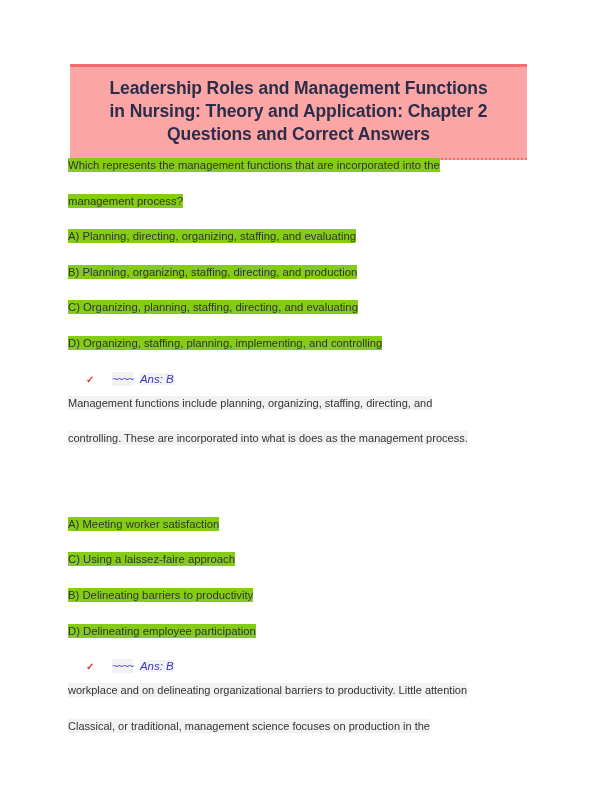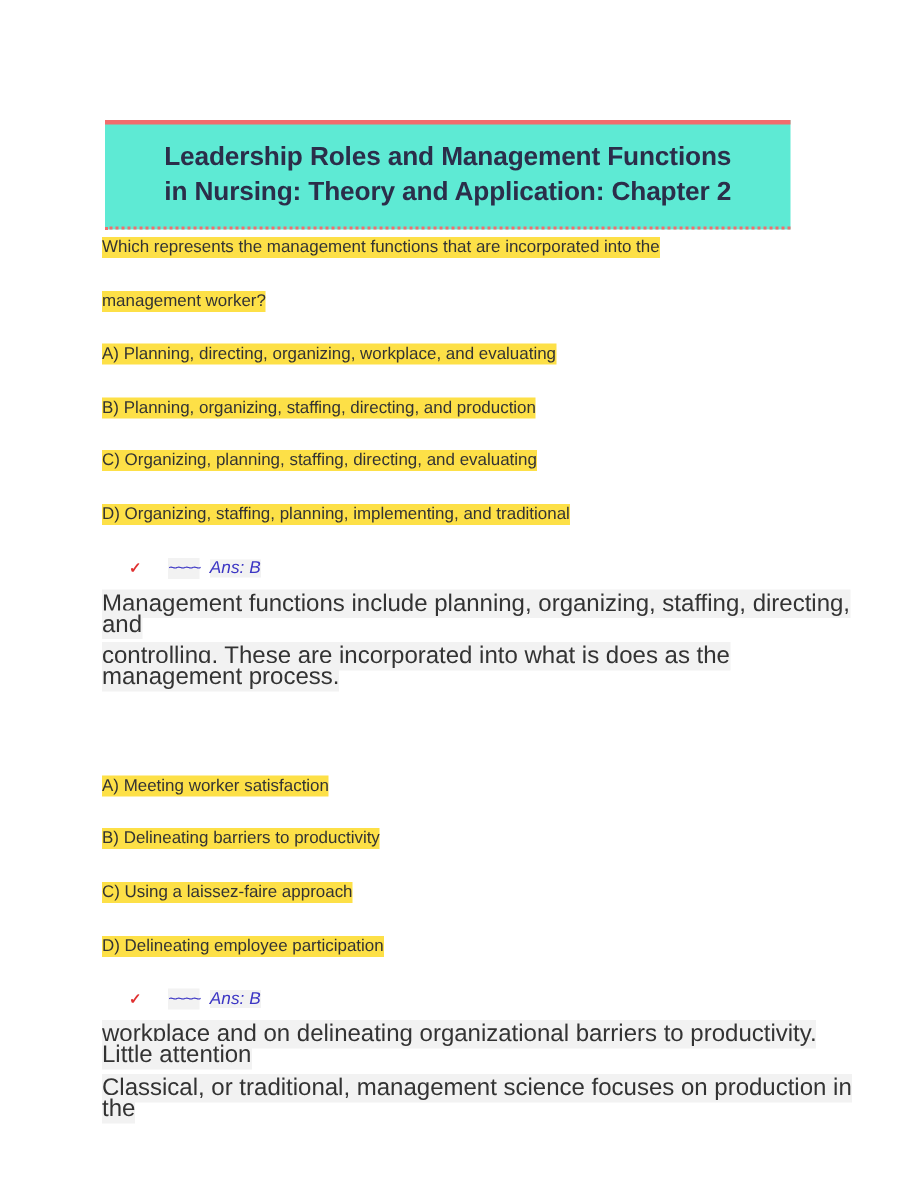--- a/index.html
+++ b/index.html
@@ -24,25 +24,24 @@
     background: #ffffff;
   }
 
   
   .doc-header {
     position: absolute;
     left: 70px;
     top: 64px;
     width: 457px;
     box-sizing: border-box;
-    background: #5eead4;
+    background: #fca5a5;
     border-top: 3px solid #f26d6d;
     border-bottom: 2px dotted #f26d6d;
     padding: 10px 4px 12px 4px;
-    margin-top: 16px;
   }
   .doc-title {
     margin: 0;
     text-align: center;
     font-family: "Liberation Sans", sans-serif;
     font-weight: bold;
     font-size: 17.5px;
     line-height: 23px;
     color: #2b2e4a;
     letter-spacing: -0.1px;
@@ -57,21 +56,21 @@
   }
 
   .para {
     margin: 0 0 0 0;
     height: 35.6px;
     font-size: 11.3px;
     line-height: 14px;
     color: #3a3a3a;
   }
   .para > span.txt {
-    background: #fde047;
+    background: #84cc16;
     color: #333333;
     padding: 1px 0;
     box-decoration-break: clone;
     -webkit-box-decoration-break: clone;
   }
 
   
   .answer-line {
     height: 24px;
     padding-left: 18px;
@@ -98,21 +97,21 @@
     color: #3b35c4;
     font-size: 11.5px;
     font-style: italic;
     font-weight: normal;
     background: #f2f2f2;
     margin-left: 7px;
   }
 
   .explain {
     height: 35.6px;
-    font-size: 16px;
+    font-size: 11px;
     line-height: 14px;
   }
   .explain > span.txt {
     background: #f2f2f2;
     color: #333333;
     padding: 1px 0;
     box-decoration-break: clone;
     -webkit-box-decoration-break: clone;
   }
 
@@ -122,45 +121,46 @@
 </style>
 </head>
 <body>
 
 <div class="page">
 
   <div class="doc-header">
     <div class="doc-title">
       <span>Leadership Roles and Management Functions</span><br>
       <span>in Nursing: Theory and Application: Chapter 2</span><br>
+      <span>Questions and Correct Answers</span>
     </div>
   </div>
 
   <div class="doc-body">
 
     <div>
 
       <div class="para">
         <span class="txt">Which represents the management functions that are incorporated into the</span>
       </div>
       <div class="para">
-        <span class="txt">management worker?</span>
-      </div>
-
-      <div class="para">
-        <span class="txt">A) Planning, directing, organizing, workplace, and evaluating</span>
+        <span class="txt">management process?</span>
+      </div>
+
+      <div class="para">
+        <span class="txt">A) Planning, directing, organizing, staffing, and evaluating</span>
       </div>
       <div class="para">
         <span class="txt">B) Planning, organizing, staffing, directing, and production</span>
       </div>
       <div class="para">
         <span class="txt">C) Organizing, planning, staffing, directing, and evaluating</span>
       </div>
       <div class="para">
-        <span class="txt">D) Organizing, staffing, planning, implementing, and traditional</span>
+        <span class="txt">D) Organizing, staffing, planning, implementing, and controlling</span>
       </div>
 
       <div class="answer-line">
         <span class="check-mark">✓</span><span class="squiggle">~~~~</span><span class="ans-text">Ans: B</span>
       </div>
 
       <div class="explain">
         <span class="txt">Management functions include planning, organizing, staffing, directing, and</span>
       </div>
       <div class="explain">
@@ -171,24 +171,24 @@
 
     <div class="spacer-block"></div>
 
     <div>
 
 
       <div class="para">
         <span class="txt">A) Meeting worker satisfaction</span>
       </div>
       <div class="para">
+        <span class="txt">C) Using a laissez-faire approach</span>
+      </div>
+      <div class="para">
         <span class="txt">B) Delineating barriers to productivity</span>
-      </div>
-      <div class="para">
-        <span class="txt">C) Using a laissez-faire approach</span>
       </div>
       <div class="para">
         <span class="txt">D) Delineating employee participation</span>
       </div>
 
       <div class="answer-line">
         <span class="check-mark">✓</span><span class="squiggle">~~~~</span><span class="ans-text">Ans: B</span>
       </div>
 
       <div class="explain">

